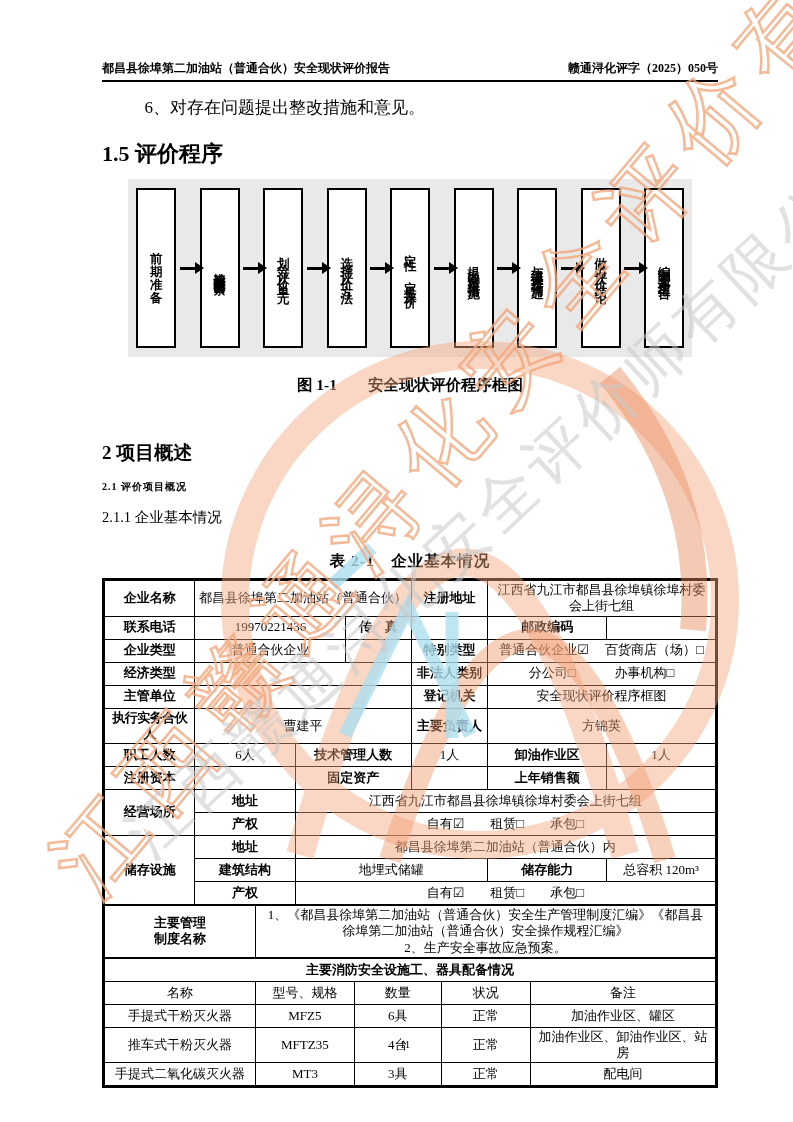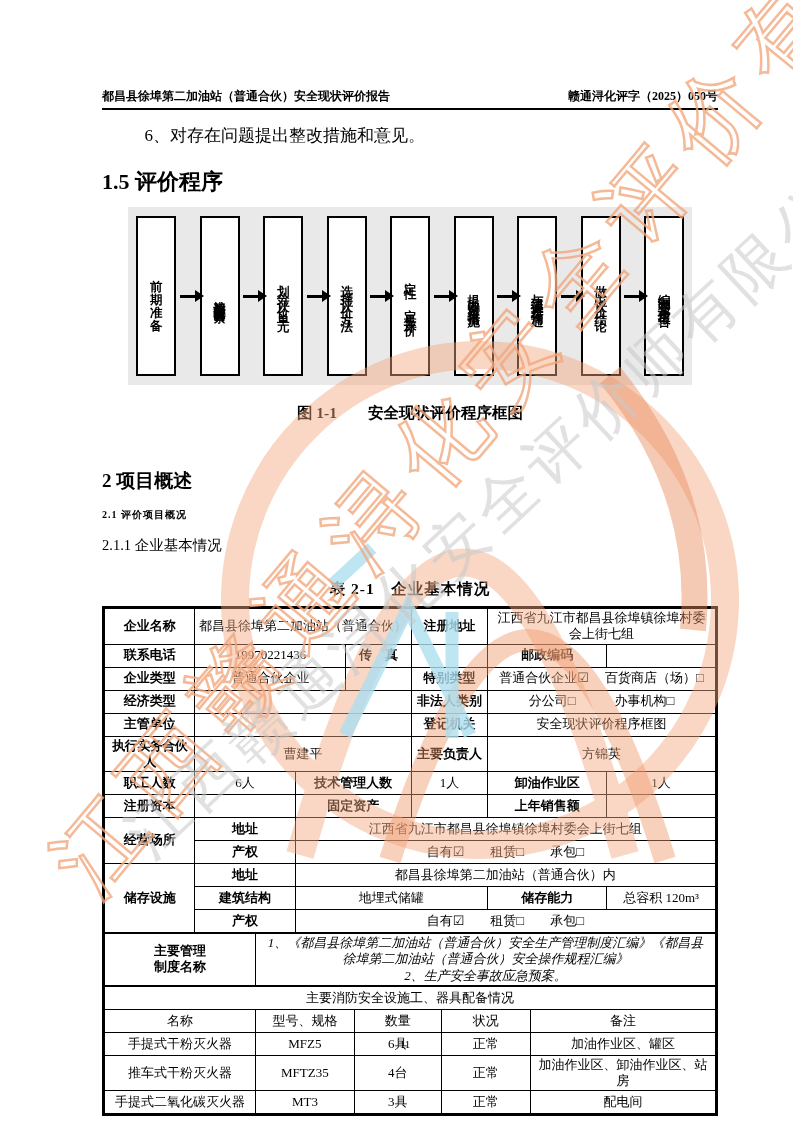--- a/index.html
+++ b/index.html
@@ -1,21 +1,21 @@
 <!DOCTYPE html>
 <html><head>
 <meta charset="utf-8">
 <style>
   html,body{margin:0;padding:0;background:#ffffff;}
   .page{position:relative;width:793px;height:1122px;background:#fff;overflow:hidden;
         font-family:"Liberation Serif","DejaVu Serif",serif;color:#000;}
   .content{position:absolute;left:102px;top:0;width:616px;z-index:2;}
 
   .header{display:flex;justify-content:space-between;align-items:flex-end;
-          font-weight:bold;font-size:12px;padding-top:88px;padding-bottom:3px;
+          font-weight:bold;font-size:12px;padding-top:60px;padding-bottom:3px;
           border-bottom:2px solid #000;}
   .para{font-size:17px;margin:14px 0 0 0;text-indent:2.5em;}
   .h15{font-size:22px;font-weight:bold;margin-top:20px;}
 
   .flowchart{margin:10px 0 0 26px;width:564px;height:178px;background:#e9e9e9;
              display:flex;align-items:center;padding:0 8px;box-sizing:border-box;}
   .fc-box{width:40px;height:160px;background:#fff;border:2px solid #000;box-sizing:border-box;
           display:flex;align-items:center;justify-content:center;
           font-weight:bold;font-size:12.5px;line-height:1;flex:0 0 auto;}
   .fc-box span{writing-mode:vertical-rl;text-orientation:upright;}
@@ -37,22 +37,22 @@
 
   .bigtable{margin-top:6px;border:2px solid #000;}
   .bigtable table{width:100%;border-collapse:collapse;table-layout:fixed;}
   .bigtable td{border:1px solid #000;font-size:13px;text-align:center;
                padding:1px 3px;height:20px;line-height:1.25;overflow:hidden;}
   .lbl{font-weight:bold;}
   .left{text-align:left;}
   .small{font-size:11.5px;letter-spacing:-0.5px;padding:1px 0;}
   .h2x{height:40px;margin-top:27px;}
   .mgmt-lbl{font-weight:bold;white-space:pre-line;font-size:13.5px;}
-  .mgmt-val{white-space:pre-line;text-align:left;height:60px;line-height:1.5;font-style:italic;}
-  .sec-hdr{font-weight:normal;font-size:13.5px;}
+  .mgmt-val{white-space:pre-line;text-align:left;height:60px;line-height:1.5;}
+  .sec-hdr{font-weight:bold;font-size:13.5px;}
 
   .pagenum{position:absolute;left:0;right:0;top:1038px;text-align:center;font-size:11px;z-index:2;padding-left:17px;}
   .watermark{position:absolute;left:0;top:0;z-index:3;pointer-events:none;}
 </style>
 </head>
 <body>
 
 <div class="page">
 
   <div class="content">

